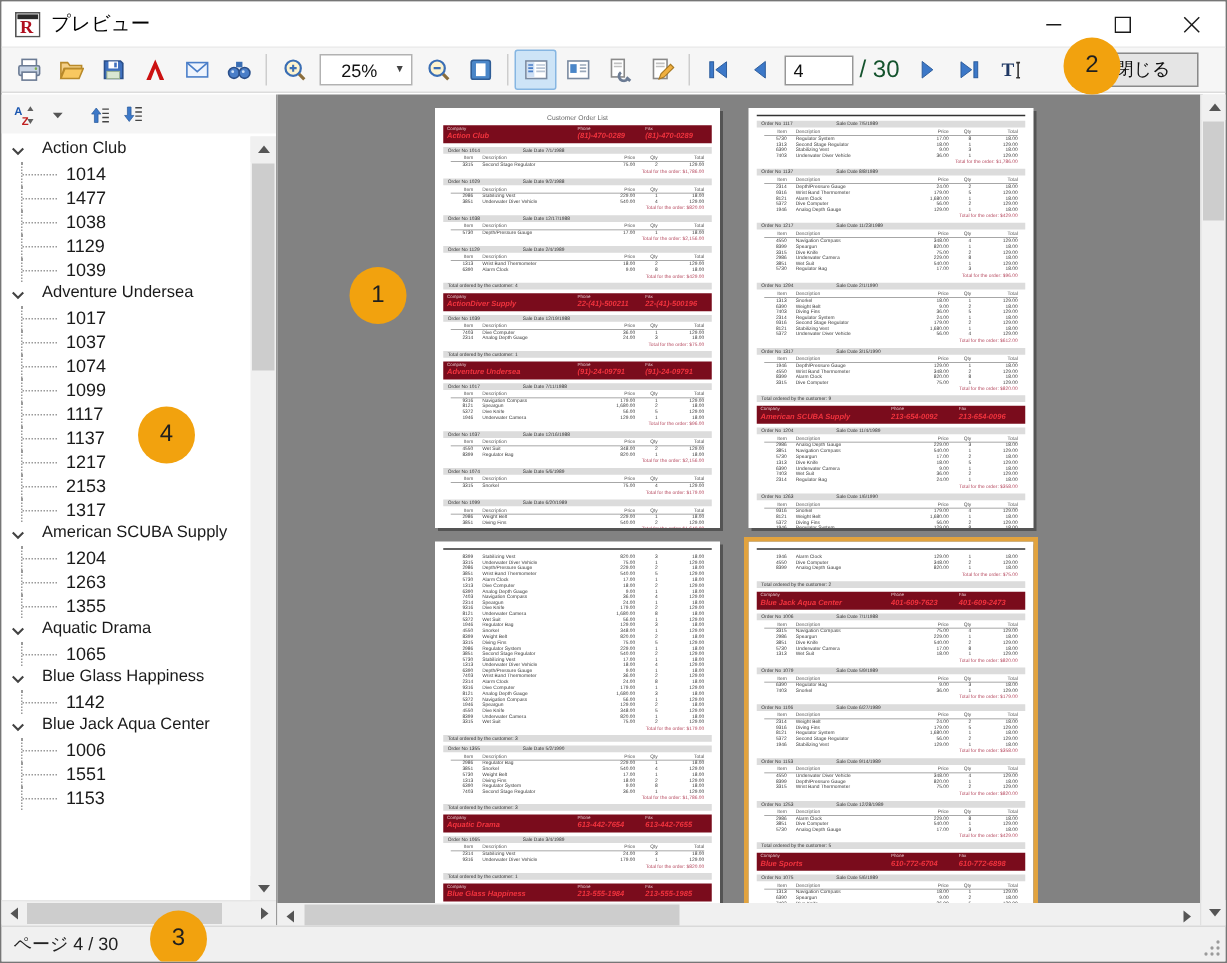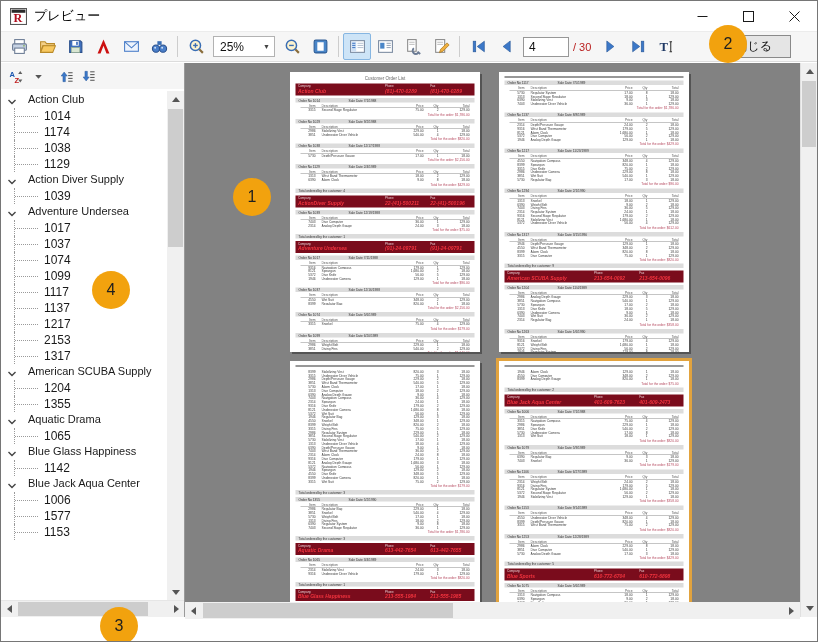--- a/index.html
+++ b/index.html
@@ -17,25 +17,25 @@
   .toolbar{height:31px;background:#f6f6f6;border-top:1px solid #ececec;border-bottom:1px solid #dcdcdc;
     display:flex;align-items:center;padding:0 4px;box-sizing:border-box;}
   .tgroup{display:flex;align-items:center;}
   .tbtn{width:26px;height:25px;display:flex;align-items:center;justify-content:center;
     border:1px solid transparent;border-radius:2px;flex:0 0 auto;background:transparent;padding:0;}
   .tbtn.active{background:#cde4f7;border-color:#86b6e2;}
   .tbtn svg{width:17px;height:17px;display:block;}
   .tsep{width:1px;height:21px;background:#cdcdcd;margin:0 4px;flex:0 0 auto;}
   .zoom-combo{width:62px;height:21px;border:1px solid #b2b2b2;background:#fff;display:flex;
     align-items:center;margin:0 3px;font-size:12px;box-sizing:border-box;}
-  .zoom-combo .val{flex:1;padding-left:6px;color:#111;}
+  .zoom-combo .val{flex:1;padding-left:6px;color:#111;text-align:center;}
   .zoom-combo .caret{width:15px;text-align:center;font-size:7px;color:#444;}
   .page-input{width:46px;height:20px;border:1px solid #979797;font-size:12px;padding:0 0 0 5px;
     margin:0 3px;font-family:inherit;box-sizing:border-box;color:#111;}
-  .page-total{font-size:11px;color:#b91c1c;margin:0 5px 0 1px;white-space:pre;}
+  .page-total{font-size:16px;color:#14532d;margin:0 5px 0 1px;white-space:pre;}
   .close-btn{margin-left:36px;height:23px;padding:0 18px;background:#e5e5e5;border:1px solid #8a8a8a;
     font-size:12px;font-family:inherit;color:#111;}
   
   .sidebar{position:absolute;left:0;top:62px;width:184px;bottom:24px;background:#fff;
     border-right:1px solid #9a9a9a;box-sizing:border-box;}
   .side-tools{height:26px;background:#f5f5f5;display:flex;align-items:center;padding-left:4px;}
   .sbtn{width:22px;height:22px;display:flex;align-items:center;justify-content:center;background:transparent;border:none;padding:0;}
   .sbtn svg{width:15px;height:15px;display:block;}
   .sbtn.gap{margin-left:6px;}
   .tree{position:absolute;top:28px;left:0;right:17px;bottom:16px;overflow:hidden;padding-top:1px;}
@@ -364,37 +364,31 @@
           <span class="plabel">Action Club</span>
         </div>
         <div class="trow">
           <span class="vline"></span>
           <span class="hline"></span>
           <span class="clabel">1014</span>
         </div>
         <div class="trow">
           <span class="vline"></span>
           <span class="hline"></span>
-          <span class="clabel">1174</span>
+          <span class="clabel">1477</span>
         </div>
         <div class="trow">
           <span class="vline"></span>
           <span class="hline"></span>
           <span class="clabel">1038</span>
         </div>
         <div class="trow">
           <span class="vline"></span>
           <span class="hline"></span>
           <span class="clabel">1129</span>
-        </div>
-        <div class="trow">
-          <span class="chev"><svg viewBox="0 0 12 12">
-              <path d="M2.5 4 L6 7.5 L9.5 4" fill="none" stroke="#444" stroke-width="1.4"></path>
-            </svg></span>
-          <span class="plabel">Action Diver Supply</span>
         </div>
         <div class="trow">
           <span class="vline"></span>
           <span class="hline"></span>
           <span class="clabel">1039</span>
         </div>
         <div class="trow">
           <span class="chev"><svg viewBox="0 0 12 12">
               <path d="M2.5 4 L6 7.5 L9.5 4" fill="none" stroke="#444" stroke-width="1.4"></path>
             </svg></span>
@@ -452,20 +446,25 @@
           <span class="plabel">American SCUBA Supply</span>
         </div>
         <div class="trow">
           <span class="vline"></span>
           <span class="hline"></span>
           <span class="clabel">1204</span>
         </div>
         <div class="trow">
           <span class="vline"></span>
           <span class="hline"></span>
+          <span class="clabel">1263</span>
+        </div>
+        <div class="trow">
+          <span class="vline"></span>
+          <span class="hline"></span>
           <span class="clabel">1355</span>
         </div>
         <div class="trow">
           <span class="chev"><svg viewBox="0 0 12 12">
               <path d="M2.5 4 L6 7.5 L9.5 4" fill="none" stroke="#444" stroke-width="1.4"></path>
             </svg></span>
           <span class="plabel">Aquatic Drama</span>
         </div>
         <div class="trow">
           <span class="vline"></span>
@@ -490,21 +489,21 @@
           <span class="plabel">Blue Jack Aqua Center</span>
         </div>
         <div class="trow">
           <span class="vline"></span>
           <span class="hline"></span>
           <span class="clabel">1006</span>
         </div>
         <div class="trow">
           <span class="vline"></span>
           <span class="hline"></span>
-          <span class="clabel">1577</span>
+          <span class="clabel">1551</span>
         </div>
         <div class="trow">
           <span class="vline"></span>
           <span class="hline"></span>
           <span class="clabel">1153</span>
         </div>
       </div>
     <div class="tree-vscroll">
       <div class="sb-arrow" style="top:0;left:0;">
           <span class="tri up"></span>
@@ -1764,18 +1763,33 @@
   <div class="preview-hscroll">
     <div class="sb-arrow" style="left:0;top:0;">
         <span class="tri left"></span>
       </div>
     <div class="sb-thumb" style="left:18px;top:1px;bottom:1px;width:250px;"></div>
     <div class="sb-arrow" style="right:0;top:0;">
         <span class="tri right"></span>
       </div>
   </div>
 
+  <div class="statusbar">
+    <span>ページ 4 / 30</span>
+    <span class="grip">
+      <svg viewBox="0 0 14 14" width="14" height="14">
+          <g fill="#9a9a9a">
+            <circle cx="11" cy="3" r="1.1"></circle>
+            <circle cx="7" cy="7" r="1.1"></circle>
+            <circle cx="11" cy="7" r="1.1"></circle>
+            <circle cx="3" cy="11" r="1.1"></circle>
+            <circle cx="7" cy="11" r="1.1"></circle>
+            <circle cx="11" cy="11" r="1.1"></circle>
+          </g>
+        </svg>
+    </span>
+  </div>
 
 <div class="callout" style="left: 232px; top: 177px;">1</div>
     <div class="callout" style="left: 708px; top: 24px;">2</div>
     <div class="callout" style="left: 99px; top: 606px;">3</div>
     <div class="callout" style="left: 91px; top: 270px;">4</div>
   </div>
 
 </body></html>

